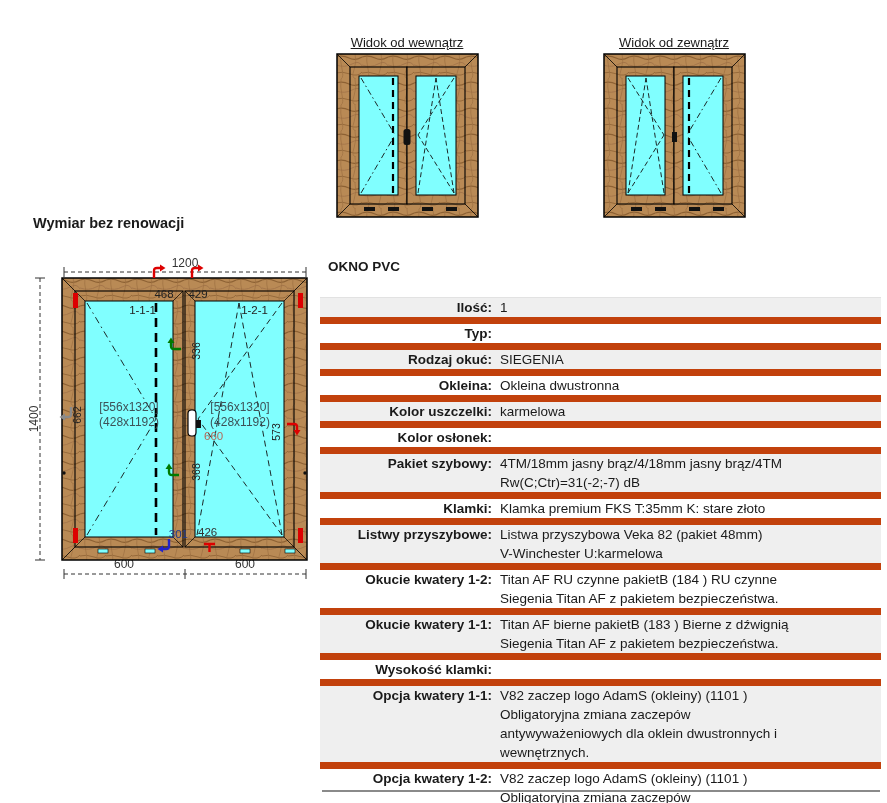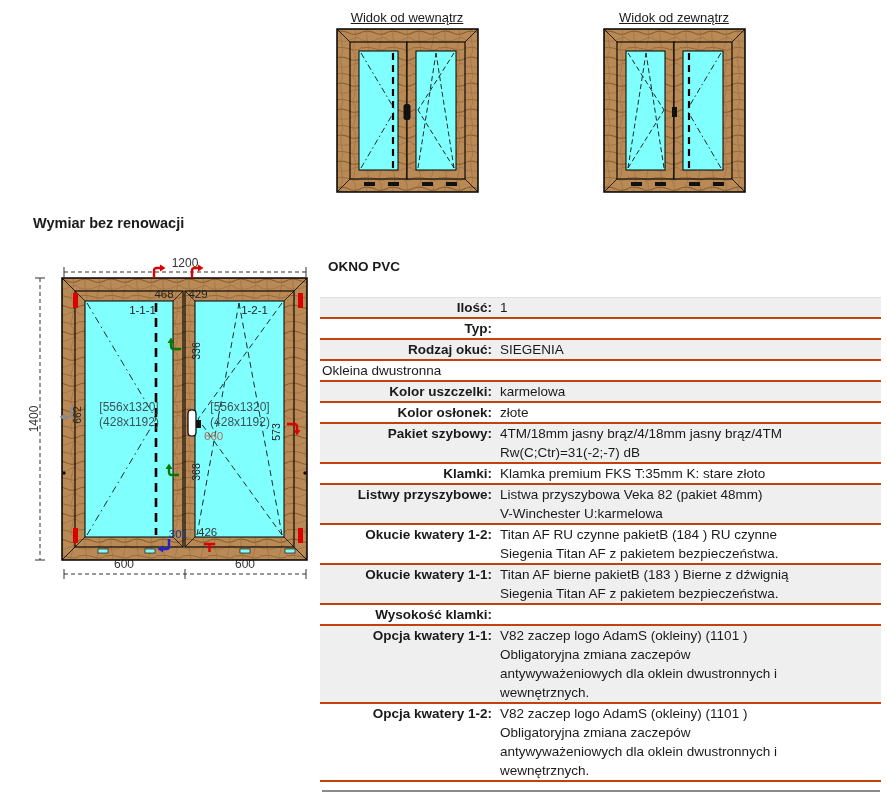--- a/index.html
+++ b/index.html
@@ -2,40 +2,40 @@
 <html><head>
 <meta charset="utf-8">
 <style>
   html,body { margin:0; padding:0; }
   body {
     width:887px; height:803px; position:relative;
     background:#ffffff; color:#1a1a1a;
     font-family:"Liberation Sans", sans-serif;
     overflow:hidden;
   }
-  .view { position:absolute; width:160px; text-align:center; }
+  .view { position:absolute; width:160px; text-align:center;margin-top:25px; }
   .view-inside { left:327px; top:10px; }
   .view-outside { left:594px; top:10px; }
   .view-title { font-size:13px; text-decoration:underline; margin-bottom:3px; white-space:nowrap; }
 
   .drawing-heading {
     position:absolute; left:33px; top:215px;
     font-size:14.5px; font-weight:bold;
   }
   .main-drawing { position:absolute; left:28px; top:250px; }
 
   .spec-title {
     position:absolute; left:328px; top:259px;
     font-size:13.5px; font-weight:bold;
   }
   .spec-table {
     position:absolute; left:320px; top:297px; width:561px;
     font-size:13.5px; border-top:1px solid #e2e2e2;
   }
-  .spec-row { display:flex; border-bottom:2px solid #c2410c; }
+  .spec-row { display:flex; border-bottom:7px solid #c2410c; }
   .spec-row:nth-child(odd) { background:#efefef; }
   .spec-label {
     width:172px; flex-shrink:0; font-weight:bold; text-align:right;
     line-height:19px; padding-right:6px; white-space:nowrap;
   }
   .spec-value { flex:1; line-height:19px; padding-left:2px; white-space:pre-line; }
 
   .bottom-rule {
     position:absolute; left:322px; top:790px; width:558px;
     border-top:2px solid #8a8a8a; height:0;
@@ -228,29 +228,29 @@
     <div class="spec-value">1</div>
   </div>
   <div class="spec-row">
     <div class="spec-label">Typ:</div>
   </div>
   <div class="spec-row">
     <div class="spec-label">Rodzaj okuć:</div>
     <div class="spec-value">SIEGENIA</div>
   </div>
   <div class="spec-row">
+    <div class="spec-label">Okleina:</div>
     <div class="spec-value">Okleina dwustronna</div>
   </div>
   <div class="spec-row">
     <div class="spec-label">Kolor uszczelki:</div>
     <div class="spec-value">karmelowa</div>
   </div>
   <div class="spec-row">
     <div class="spec-label">Kolor osłonek:</div>
-    <div class="spec-value">złote</div>
   </div>
   <div class="spec-row">
     <div class="spec-label">Pakiet szybowy:</div>
     <div class="spec-value">4TM/18mm jasny brąz/4/18mm jasny brąz/4TM
 Rw(C;Ctr)=31(-2;-7) dB</div>
   </div>
   <div class="spec-row">
     <div class="spec-label">Klamki:</div>
     <div class="spec-value">Klamka premium FKS T:35mm K: stare złoto</div>
   </div>

